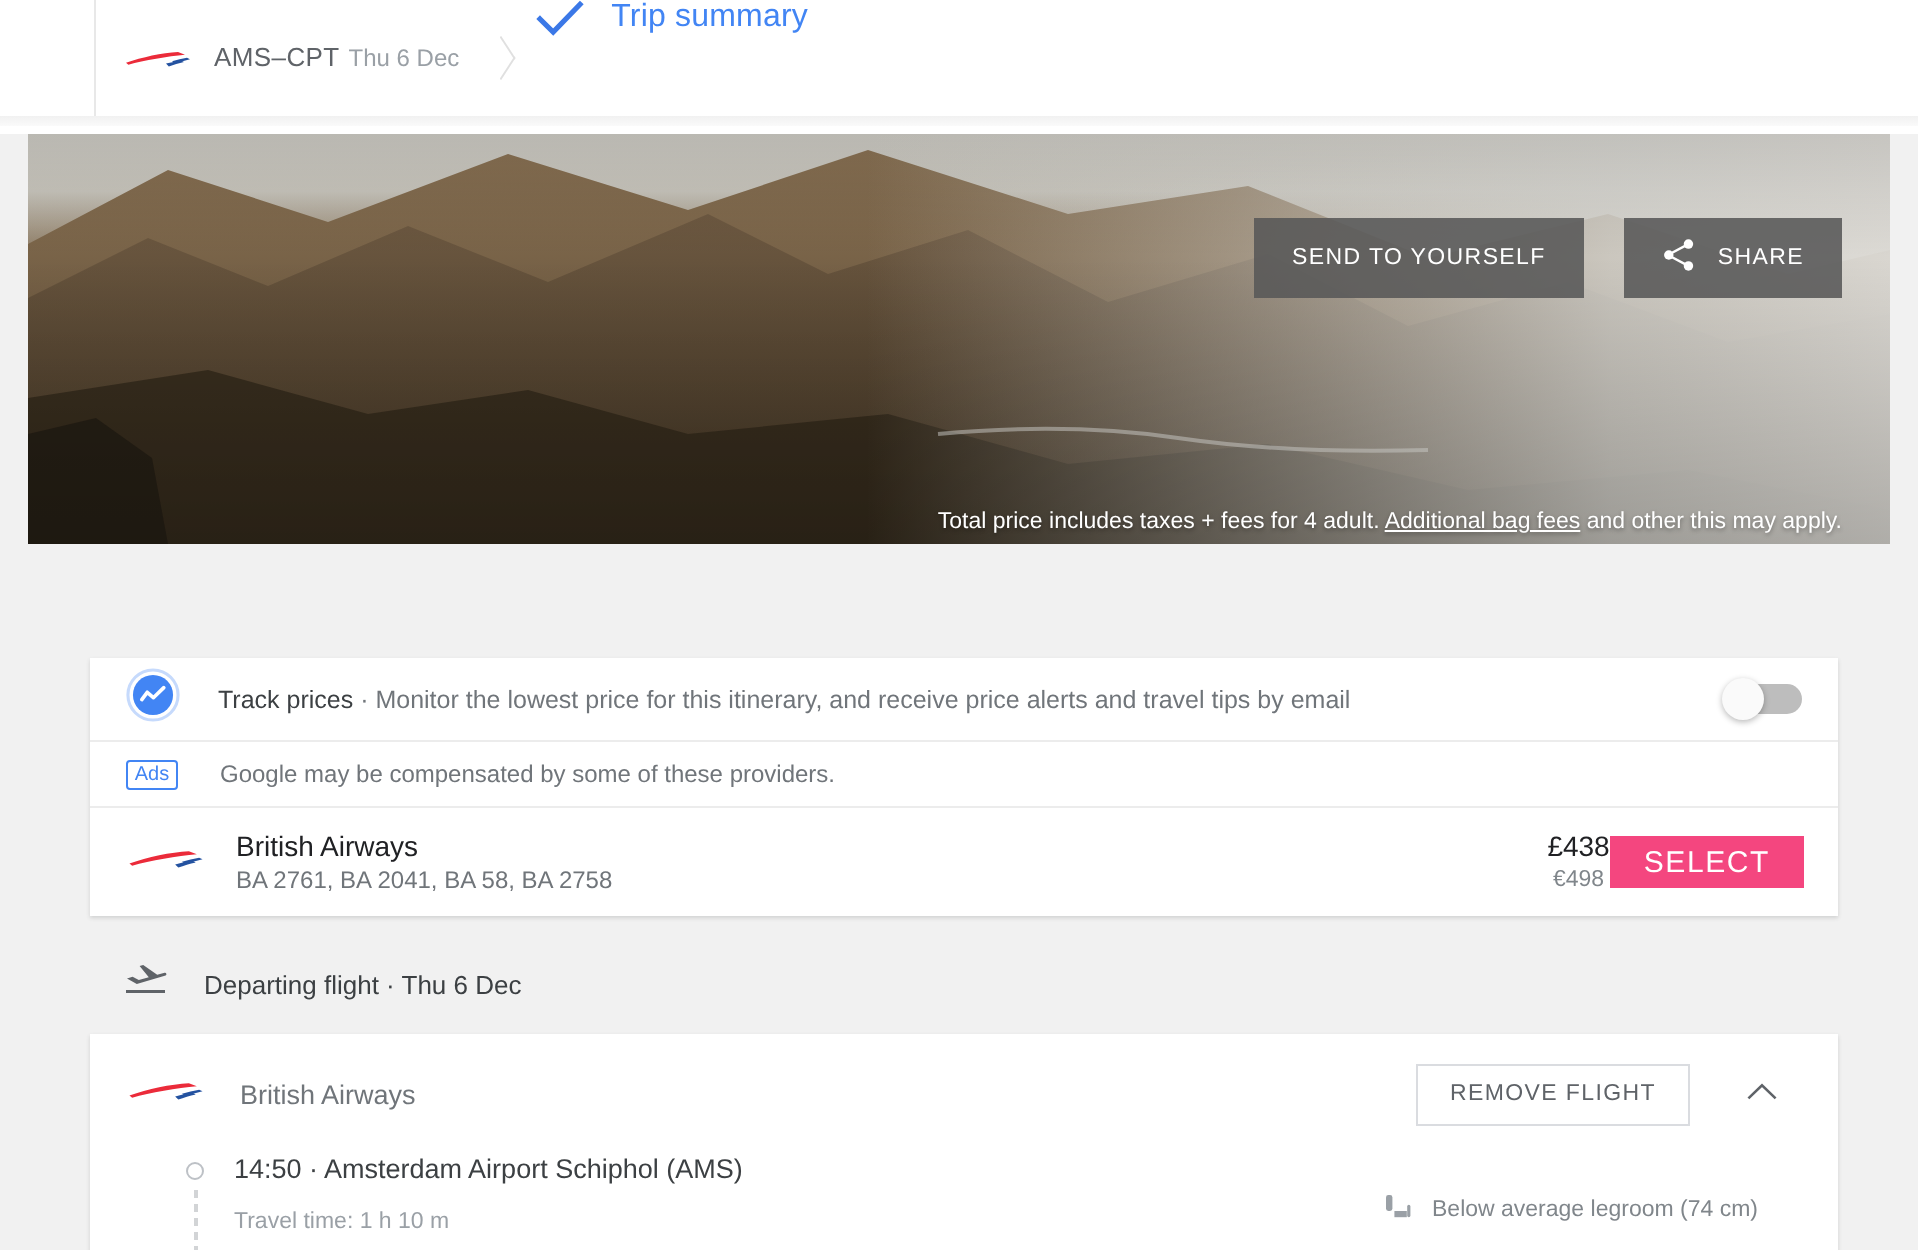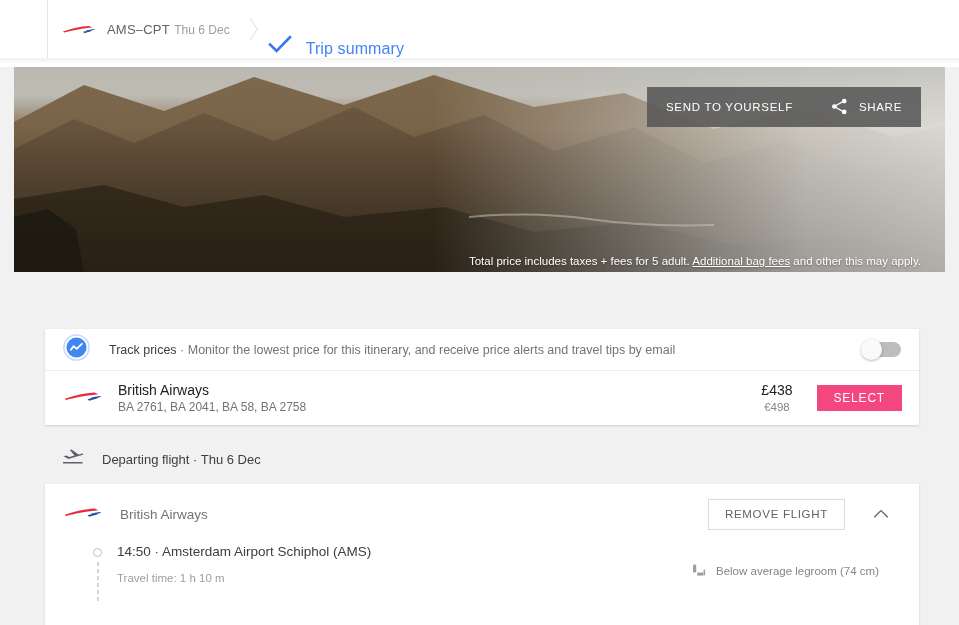--- a/index.html
+++ b/index.html
@@ -49,21 +49,21 @@
   .crumb-route {
     font-size: 13px; color: #5f6368; font-weight: 400; letter-spacing: .2px;
   }
   .crumb-date { font-size: 12px; color: #9aa0a6; margin-top: 1px; }
 
   
   .ba-logo { display: inline-block; position: relative; }
   .ba-logo svg { display: block; }
 
   .crumb-summary {
-    display: flex; align-items: flex-end; gap: 14px;
+    display: flex; align-items: flex-start; gap: 14px;
     padding-left: 18px;
   }
   .check-icon { display: block; }
   .summary-label {
     font-size: 16px; color: #4285f4; letter-spacing: .1px;
   }
 
   
   .page {
     position: relative;
@@ -95,22 +95,22 @@
   
   .hero-ridge {
     position: absolute; left: 0; top: 0; width: 100%; height: 100%;
   }
   .hero-vignette {
     position: absolute; inset: 0;
     background: linear-gradient(to bottom, rgba(0,0,0,.10) 0%, rgba(0,0,0,0) 30%, rgba(0,0,0,.18) 100%);
   }
 
   .hero-buttons {
-    position: absolute; top: 20px; right: 24px;
-    display: flex; gap: 0;
+    position: absolute; top: 42px; right: 24px;
+    display: flex; gap: 20px;
   }
   .hero-btn {
     background: rgba(88,88,88,.88);
     border: none;
     color: #fff;
     font-size: 11.5px;
     letter-spacing: .7px;
     height: 40px;
     display: flex; align-items: center; justify-content: center;
     gap: 11px;
@@ -174,27 +174,27 @@
 
   .provider-row {
     display: flex; align-items: center;
     height: 54px;
     padding: 0 17px 0 18px;
   }
   .provider-logo { width: 55px; display: flex; align-items: center; }
   .provider-name { flex: 1; }
   .provider-name .title { font-size: 14px; color: #202124; }
   .provider-name .codes { font-size: 12px; color: #70757a; margin-top: 2px; }
-  .provider-price { text-align: center; margin-right: 24px; line-height: 1.3; }
+  .provider-price { text-align: center; line-height: 1.3; }
   .provider-price .gbp { font-size: 14px; color: #202124; }
   .provider-price .eur { font-size: 11.5px; color: #80868b; }
   .select-btn {
     background: #f4467f; color: #fff; border: none;
     height: 26px; padding: 0 17px;
-    font-size: 12px; letter-spacing: .8px;
+    font-size: 15px; letter-spacing: .8px;
     cursor: pointer;
     font-family: "Liberation Sans", sans-serif;
   }
 
   
   .dep-header {
     display: flex; align-items: center; gap: 18px;
     margin: 19px 0 0 62px;
     height: 30px;
   }
@@ -328,21 +328,21 @@
             <circle cx="3.6" cy="9" r="2.5" fill="#fff"></circle>
             <circle cx="14" cy="14.8" r="2.5" fill="#fff"></circle>
             <path d="M4.6 8.2 L13.2 3.6 M4.6 9.8 L13.2 14.4" stroke="#fff" stroke-width="1.3"></path>
           </svg>
         </span>
         <span>SHARE</span>
       </button>
     </div>
 
     <div class="hero-note">
-      <span>Total price includes taxes + fees for 5 adult. </span><a href="#">Additional bag fees</a><span> and other this may apply.</span>
+      <span>Total price includes taxes + fees for 4 adult. </span><a href="#">Additional bag fees</a><span> and other this may apply.</span>
     </div>
 
   </div>
 
   <div class="card">
 
     <div class="track-row">
       <div class="track-icon-wrap">
         <span>
           <svg width="27" height="27" viewBox="0 0 28 28">
@@ -353,20 +353,24 @@
         </span>
       </div>
       <div class="track-text">
         <span>Track prices</span><span class="muted"> · </span><span class="muted">Monitor the lowest price for this itinerary, and receive price alerts and travel tips by email</span>
       </div>
       <div class="toggle">
         <div class="knob"></div>
       </div>
     </div>
 
+    <div class="ads-row">
+      <div class="ads-badge">Ads</div>
+      <div class="ads-text">Google may be compensated by some of these providers.</div>
+    </div>
 
     <div class="provider-row">
       <div class="provider-logo">
         <span>
           <svg width="40" height="16" viewBox="0 0 34 14">
             <path d="M1 9.4 C9 6.6 19 4.4 27 4.0 L30.5 5.4 C22 6.2 10 8.2 2.2 10.4 Z" fill="#eb2b3a"></path>
             <path d="M24 8.6 C26.5 7.9 29 7.3 31.5 6.9 L33 7.6 C30.5 8.2 28 9 25.6 9.8 Z" fill="#2452a0"></path>
             <path d="M21 9.8 C23.5 9.1 26 8.6 28.5 8.2 L30 9 C27.4 9.6 24.8 10.4 22.4 11.2 Z" fill="#2452a0"></path>
           </svg>
         </span>

